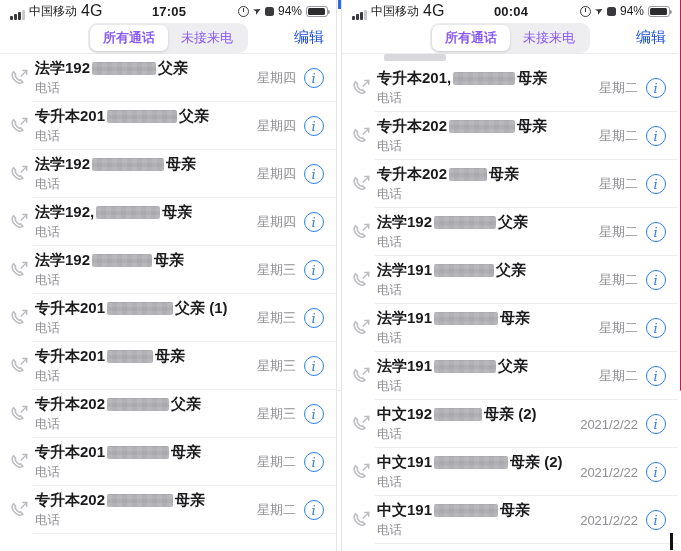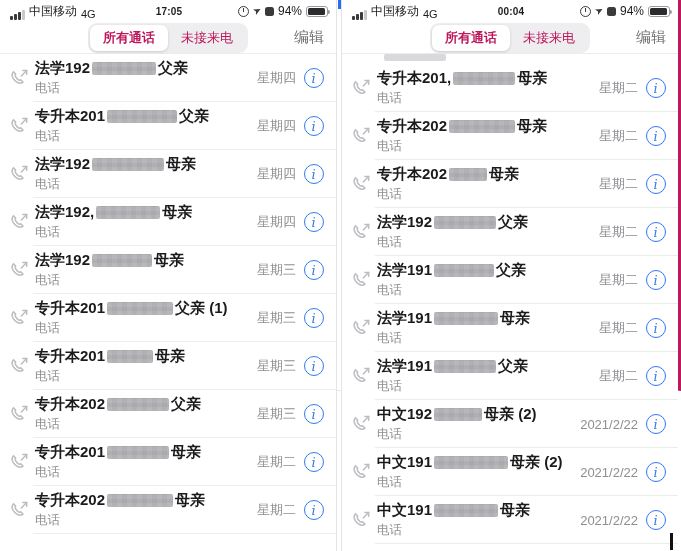--- a/index.html
+++ b/index.html
@@ -1,48 +1,48 @@
 <!DOCTYPE html>
 <html><head>
 <meta charset="utf-8">
 <style>
   * { margin:0; padding:0; box-sizing:border-box; }
   html,body { width:681px; height:551px; background:#fff; overflow:hidden;
     font-family:"Liberation Sans","DejaVu Sans",sans-serif; }
-  .canvas { position:relative; width:681px; height:391px; background:#fff; border-right:7px solid #be185d; border-bottom:1px solid #e9e9ec; }
+  .canvas { position:relative; width:681px; height:391px; background:#fff; border-right:1px solid #be185d; border-bottom:1px solid #e9e9ec; }
   .phone { position:absolute; top:0; width:337px; height:551px; background:#fff; }
   .phone.left  { left:0;   border-right:1px solid #e4e4e8; }
   .phone.right { left:341px; border-left:1px solid #e4e4e8; }
 
   
   .statusbar { height:22px; display:flex; align-items:center; padding:0 8px 0 10px; font-size:12px; color:#1c1c1e; }
   .sb-left { display:flex; align-items:flex-end; gap:4px; width:118px; }
   .sig { display:flex; align-items:flex-end; gap:1px; height:10px; }
   .sig i { display:block; width:3px; background:#3a3a3c; border-radius:1px; }
   .sig i:nth-child(1){height:4px} .sig i:nth-child(2){height:6px}
   .sig i:nth-child(3){height:8px} .sig i:nth-child(4){height:10px; background:#c8c8cd;}
   .carrier { font-size:12px; }
-  .net { font-size:11px; }
-  .sb-time { flex:1; text-align:center; font-weight:bold; font-size:10px; letter-spacing:.2px; }
+  .net { font-size:16px; }
+  .sb-time { flex:1; text-align:center; font-weight:bold; font-size:13px; letter-spacing:.2px; }
   .sb-right { display:flex; align-items:center; gap:4px; width:118px; justify-content:flex-end; }
   .clock-ic { width:11px; height:11px; border:1.4px solid #3a3a3c; border-radius:50%; position:relative; }
   .clock-ic::after { content:""; position:absolute; left:4px; top:1.5px; width:1.4px; height:4px; background:#3a3a3c; }
   .nav-ic { color:#3a3a3c; font-size:10px; transform:rotate(-28deg); line-height:1; }
   .lock-ic { width:9px; height:9px; background:#3a3a3c; border-radius:2.5px; }
   .batt-pct { font-size:12px; }
   .battery { width:22px; height:11px; border:1px solid #9a9aa0; border-radius:3px; position:relative; padding:1px; }
   .battery::after { content:""; position:absolute; right:-3px; top:3px; width:2px; height:4px; background:#9a9aa0; border-radius:0 2px 2px 0; }
   .battery i { display:block; height:100%; width:94%; background:#2c2c2e; border-radius:1.5px; }
 
   
   .topbar { height:31px; position:relative; display:flex; justify-content:center; align-items:center; }
-  .seg { display:flex; background:#eeeef0; border-radius:9px; padding:2px; font-size:13px; color:#be185d; }
+  .seg { display:flex; background:#eeeef0; border-radius:9px; padding:2px; font-size:13px; color:#8b5cf6; }
   .seg .s { padding:4px 13px; border-radius:7px; white-space:nowrap; }
   .seg .s.sel { background:#fff; box-shadow:0 1px 3px rgba(0,0,0,.15); font-weight:bold; }
-  .edit { position:absolute; right:12px; top:6px; font-size:15px; color:#737373; }
+  .edit { position:absolute; right:12px; top:6px; font-size:15px; color:#1d4ed8; }
 
   
   .list { border-top:1px solid #ececee; }
   .partial { position:relative; height:10px; }
   .partial .smudge { position:absolute; left:42px; top:0; width:62px; height:7px; background:#d9d9dc; border-radius:2px; }
   .row { height:48px; display:flex; align-items:center; padding:0 12px 0 10px; position:relative; }
   .row::after { content:""; position:absolute; left:33px; right:0; bottom:0; height:1px; background:#ededef; }
   .call-ic { width:20px; height:20px; margin-right:5px; flex:0 0 auto; color:#bcbcc2; }
   .row-main { flex:1; min-width:0; }
   .nameline { font-size:15px; font-weight:bold; color:#1b1b1d; white-space:nowrap; display:flex; align-items:center; }

